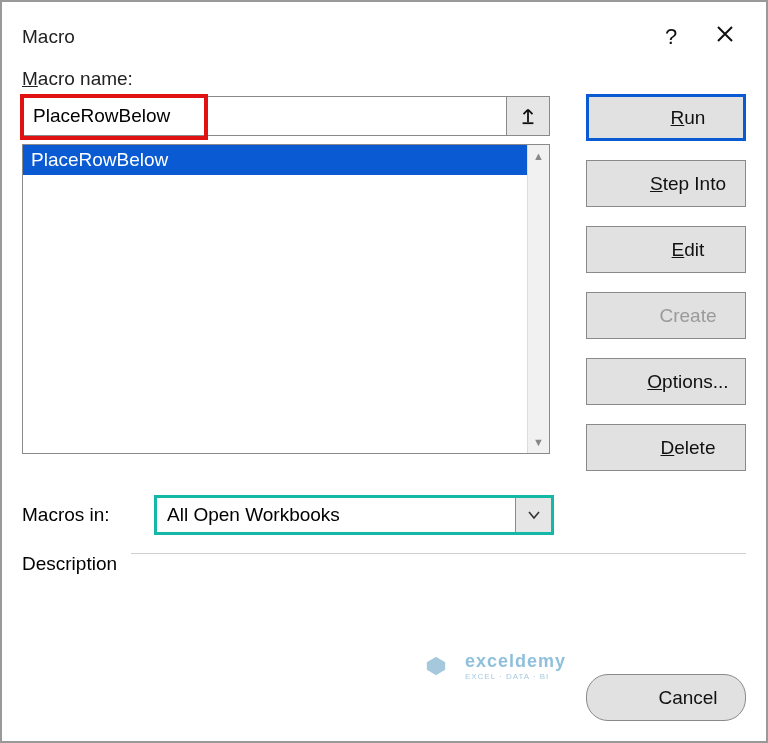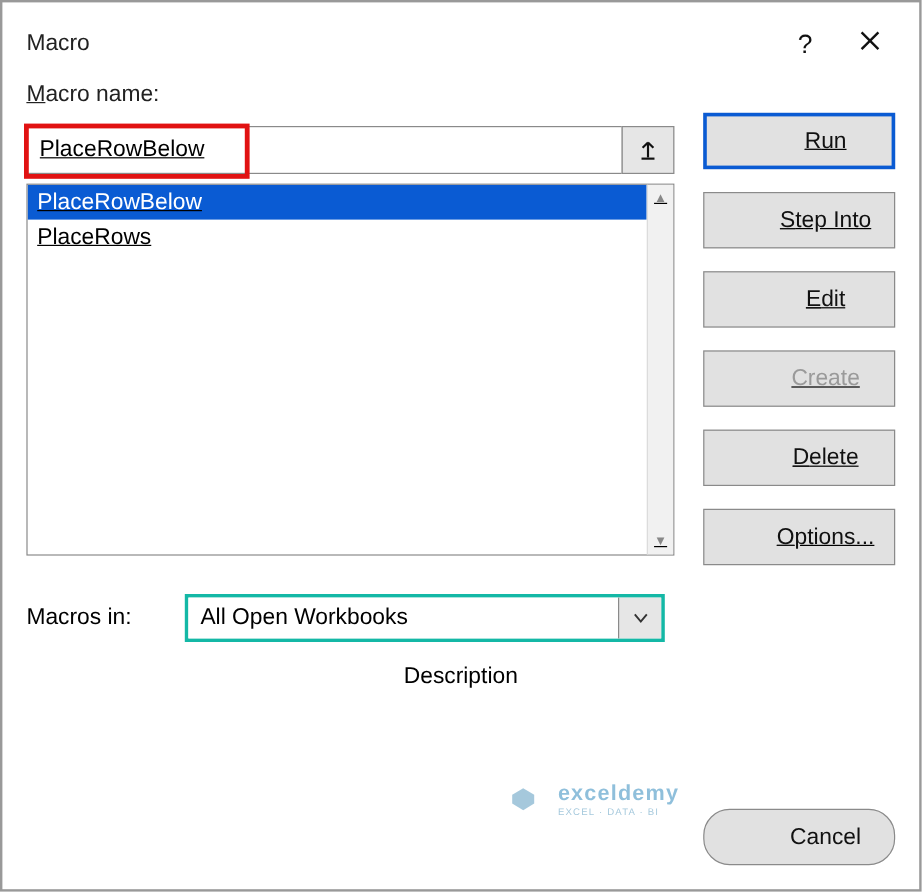--- a/index.html
+++ b/index.html
@@ -23,21 +23,21 @@
       width: 54px;
       text-align: center;
       font-size: 22px;
       color: #111;
       cursor: default;
     }
     .titlebar .close-icon svg { width: 20px; height: 20px; }
     .content { padding: 0 20px; }
     .label { font-size: 19px; color: #222; margin: 4px 0 6px 0; display: block; }
     .label .u { text-decoration: underline; }
-    .top-row { position: relative; display: flex; gap: 24px; align-items: center; text-decoration: underline; }
+    .top-row { position: relative; display: flex; gap: 36px; align-items: flex-start; }
     .left-col { flex: 1; }
     .right-col { width: 160px; display: flex; flex-direction: column; gap: 19px; margin-top: -2px; }
     .name-row { display: flex; position: relative; }
     .name-input {
       flex: 1;
       height: 40px;
       border: 1px solid #8a8a8a;
       padding: 0 10px;
       font-family: inherit;
       font-size: 19px;
@@ -116,21 +116,21 @@
       font-size: 19px;
       background: #fff;
     }
     .dropdown .dd-arrow {
       width: 36px;
       border-left: 1px solid #8a8a8a;
       background: #e6e6e6;
       display: flex; align-items: center; justify-content: center;
     }
     .dropdown .dd-arrow svg { width: 14px; height: 14px; }
-    .desc-row { display:flex; align-items:center; margin-top: 18px; flex-direction: column; }
+    .desc-row { display:flex; margin-top: 18px; }
     .desc-row .lbl2 { font-size: 19px; }
     .desc-row .rule { flex:1; height:1px; background:#cfcfcf; margin-left:14px; }
     .watermark {
       position: absolute;
       right: 200px;
       bottom: 60px;
       opacity: 0.6;
       display: flex;
       align-items: center;
       gap: 18px;
@@ -174,37 +174,36 @@
               <path d="M10 3 L10 17 M10 3 L5 8 M10 3 L15 8" stroke="#111" stroke-width="2" fill="none"></path>
               <rect x="4" y="17" width="12" height="2" fill="#111"></rect>
             </svg>
         </div>
         <div class="highlight-box"></div>
       </div>
 
       <div class="list-wrap">
         <div class="list-inner">
           <div class="list-item selected">PlaceRowBelow</div>
-          <div class="list-item">PlaceRows</div>
         </div>
         <div class="scrollbar">
           <div class="arrow">▲</div>
           <div class="track"></div>
           <div class="arrow">▼</div>
         </div>
       </div>
     </div>
 
     <div class="right-col">
       <button class="btn primary"><span class="u">R</span>un</button>
       <button class="btn"><span class="u">S</span>tep Into</button>
       <button class="btn"><span class="u">E</span>dit</button>
       <button class="btn disabled">Create</button>
+      <button class="btn"><span class="u">O</span>ptions...</button>
       <button class="btn"><span class="u">D</span>elete</button>
-      <button class="btn"><span class="u">O</span>ptions...</button>
     </div>
   </div>
 
   <div class="form-row">
     <div class="lbl">M<span class="u">a</span>cros in:</div>
     <div class="dropdown">
       <div class="dd-text">All Open Workbooks</div>
       <div class="dd-arrow">
         <svg viewBox="0 0 14 14">
             <path d="M2 4 L7 10 L12 4" stroke="#333" stroke-width="1.6" fill="none"></path>

